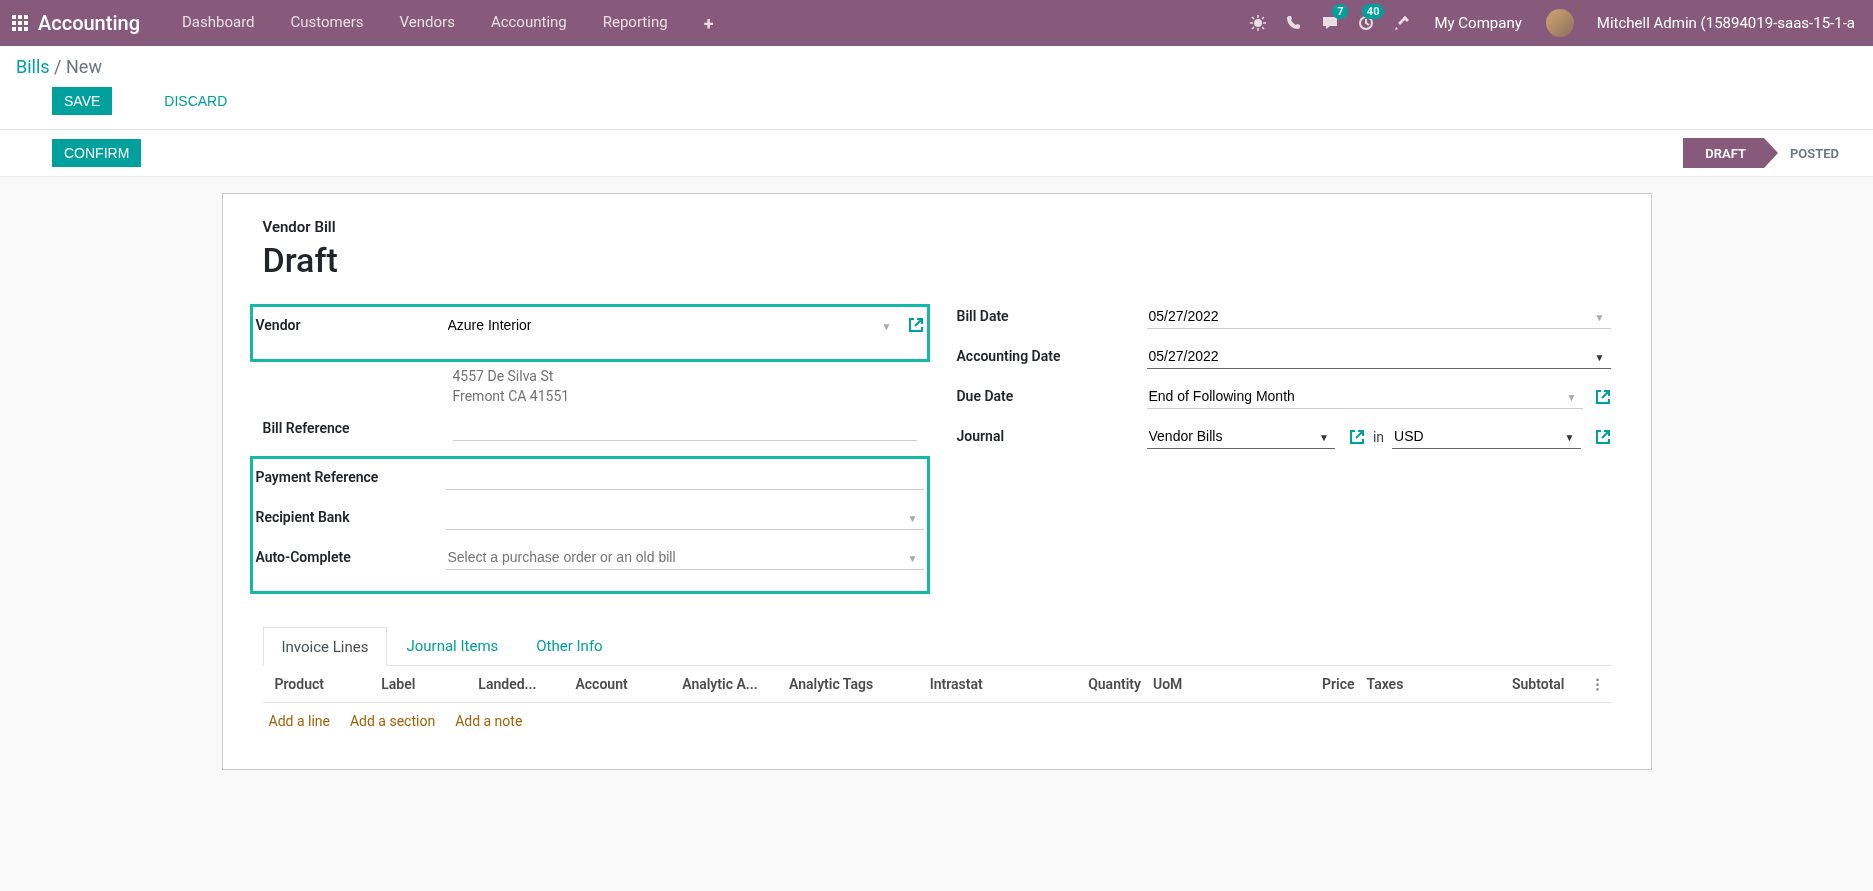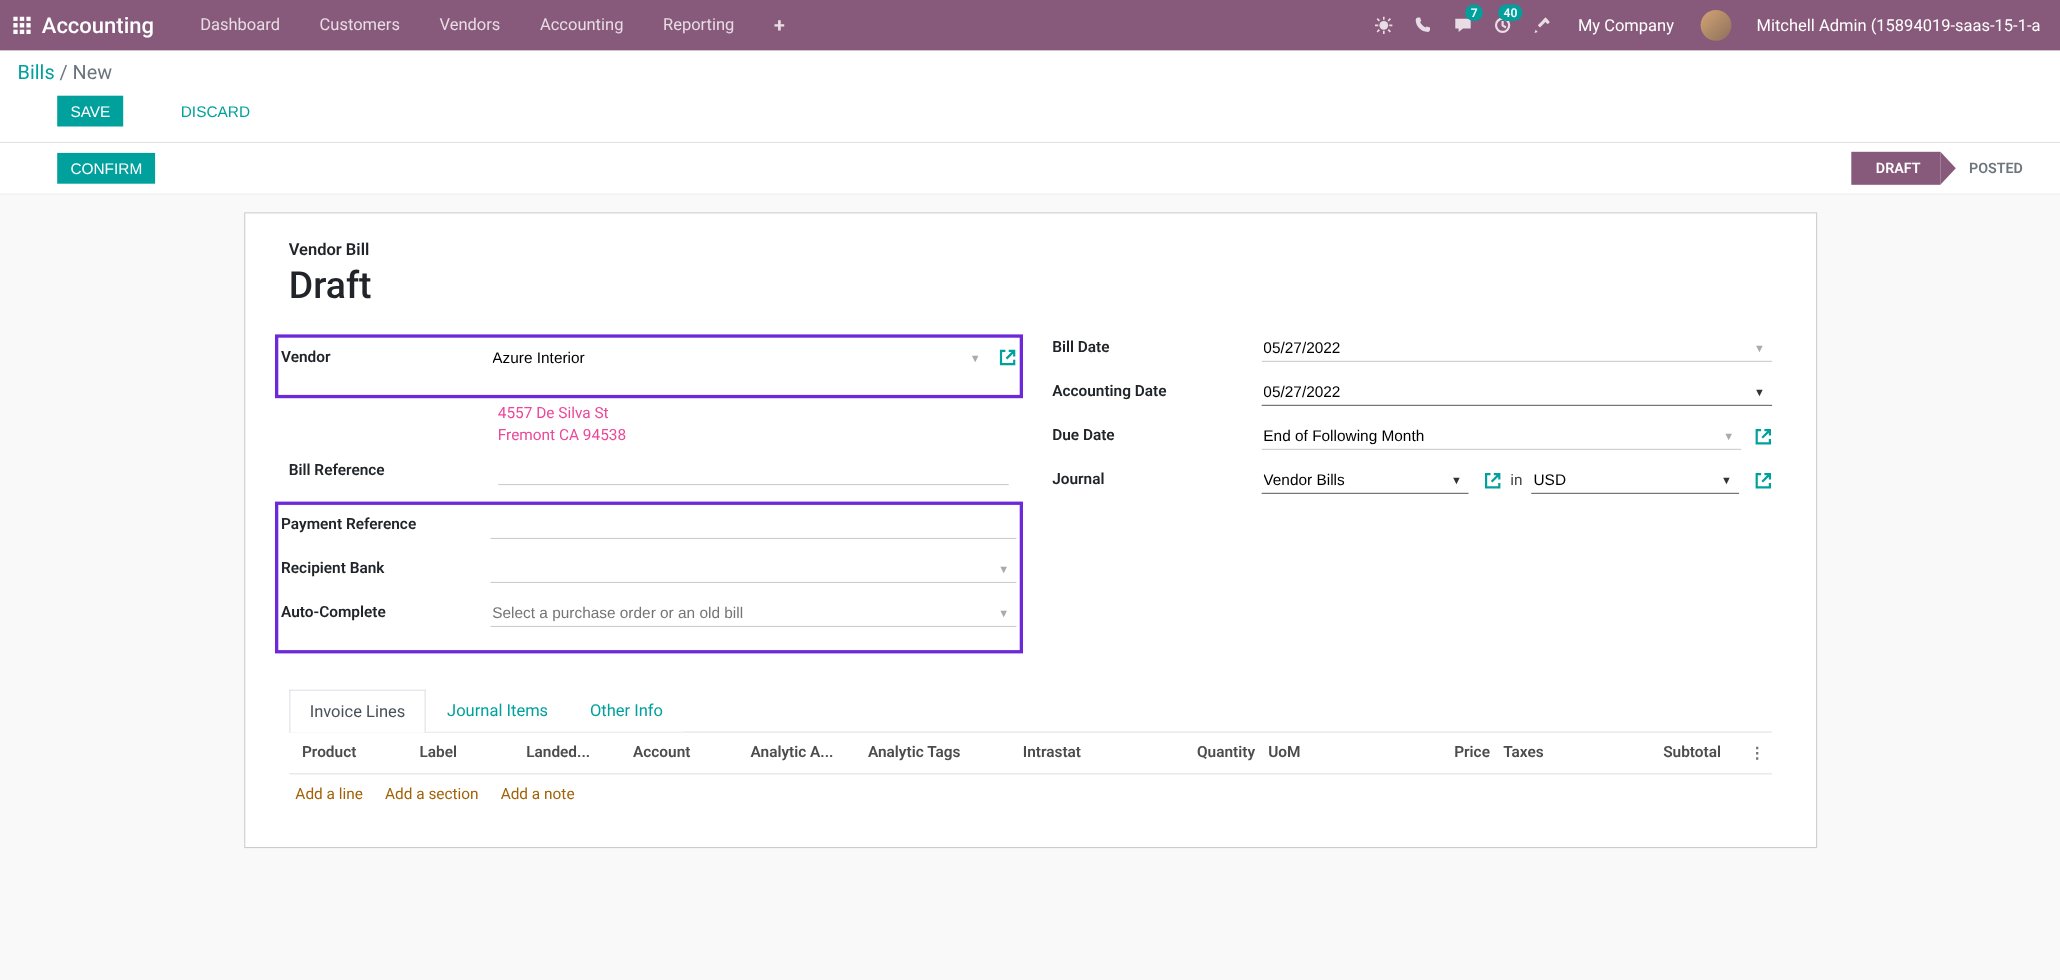--- a/index.html
+++ b/index.html
@@ -45,23 +45,23 @@
 .form-columns { display: flex; gap: 40px; margin-top: 24px; }
 .col { flex: 1; }
 
 .field-row { display: flex; align-items: flex-start; margin-bottom: 10px; min-height: 30px; }
 .field-row .label { width: 190px; flex-shrink: 0; font-weight: 600; font-size: 14px; padding-top: 4px; }
 .field-row .value-wrap { flex: 1; position: relative; }
 .field-input { width: 100%; border: none; border-bottom: 1px solid #ccc; padding: 4px 22px 4px 2px; font-size: 14px; background: transparent; }
 .field-input.dropdown { padding-right: 28px; }
 .caret-down { position: absolute; right: 6px; top: 8px; color: #aaa; pointer-events: none; font-size: 10px; }
 .ext-link { color: #00a09d; cursor: pointer; margin-left: 6px; }
-.addr-line { color: #ec4899; font-size: 14px; padding: 2px 0; }
-
-.highlight-box { border: 3px solid #6d28d9; padding: 6px 3px; margin: 0 -13px 8px; }
+.addr-line { color: #737373; font-size: 14px; padding: 2px 0; }
+
+.highlight-box { border: 3px solid #14b8a6; padding: 6px 3px; margin: 0 -13px 8px; }
 
 .journal-row { display: flex; align-items: center; gap: 8px; }
 .journal-row .field-input { flex: 1; }
 .journal-row .in-label { color: #444; font-size: 14px; }
 
 
 .tabs-wrap { margin-top: 24px; }
 .tabs { display: flex; border-bottom: 1px solid #dee2e6; }
 .tab { padding: 10px 18px; border: 1px solid transparent; border-bottom: none; cursor: pointer; color: #00a09d; font-size: 15px; background: #fff; }
 .tab.active { border-color: #dee2e6; color: #495057; position: relative; top: 1px; background: #fff; }
@@ -196,21 +196,21 @@
                   </svg>
               </span>
             </div>
           </div>
         </div>
 
         <div class="field-row" style="margin-top:-4px;">
           <div class="label"></div>
           <div class="value-wrap">
             <div class="addr-line">4557 De Silva St</div>
-            <div class="addr-line">Fremont CA 94538</div>
+            <div class="addr-line">Fremont CA 41551</div>
           </div>
         </div>
 
         <div class="field-row">
           <div class="label">Bill Reference</div>
           <div class="value-wrap">
             <input class="field-input" value="" style="">
           </div>
         </div>
 

